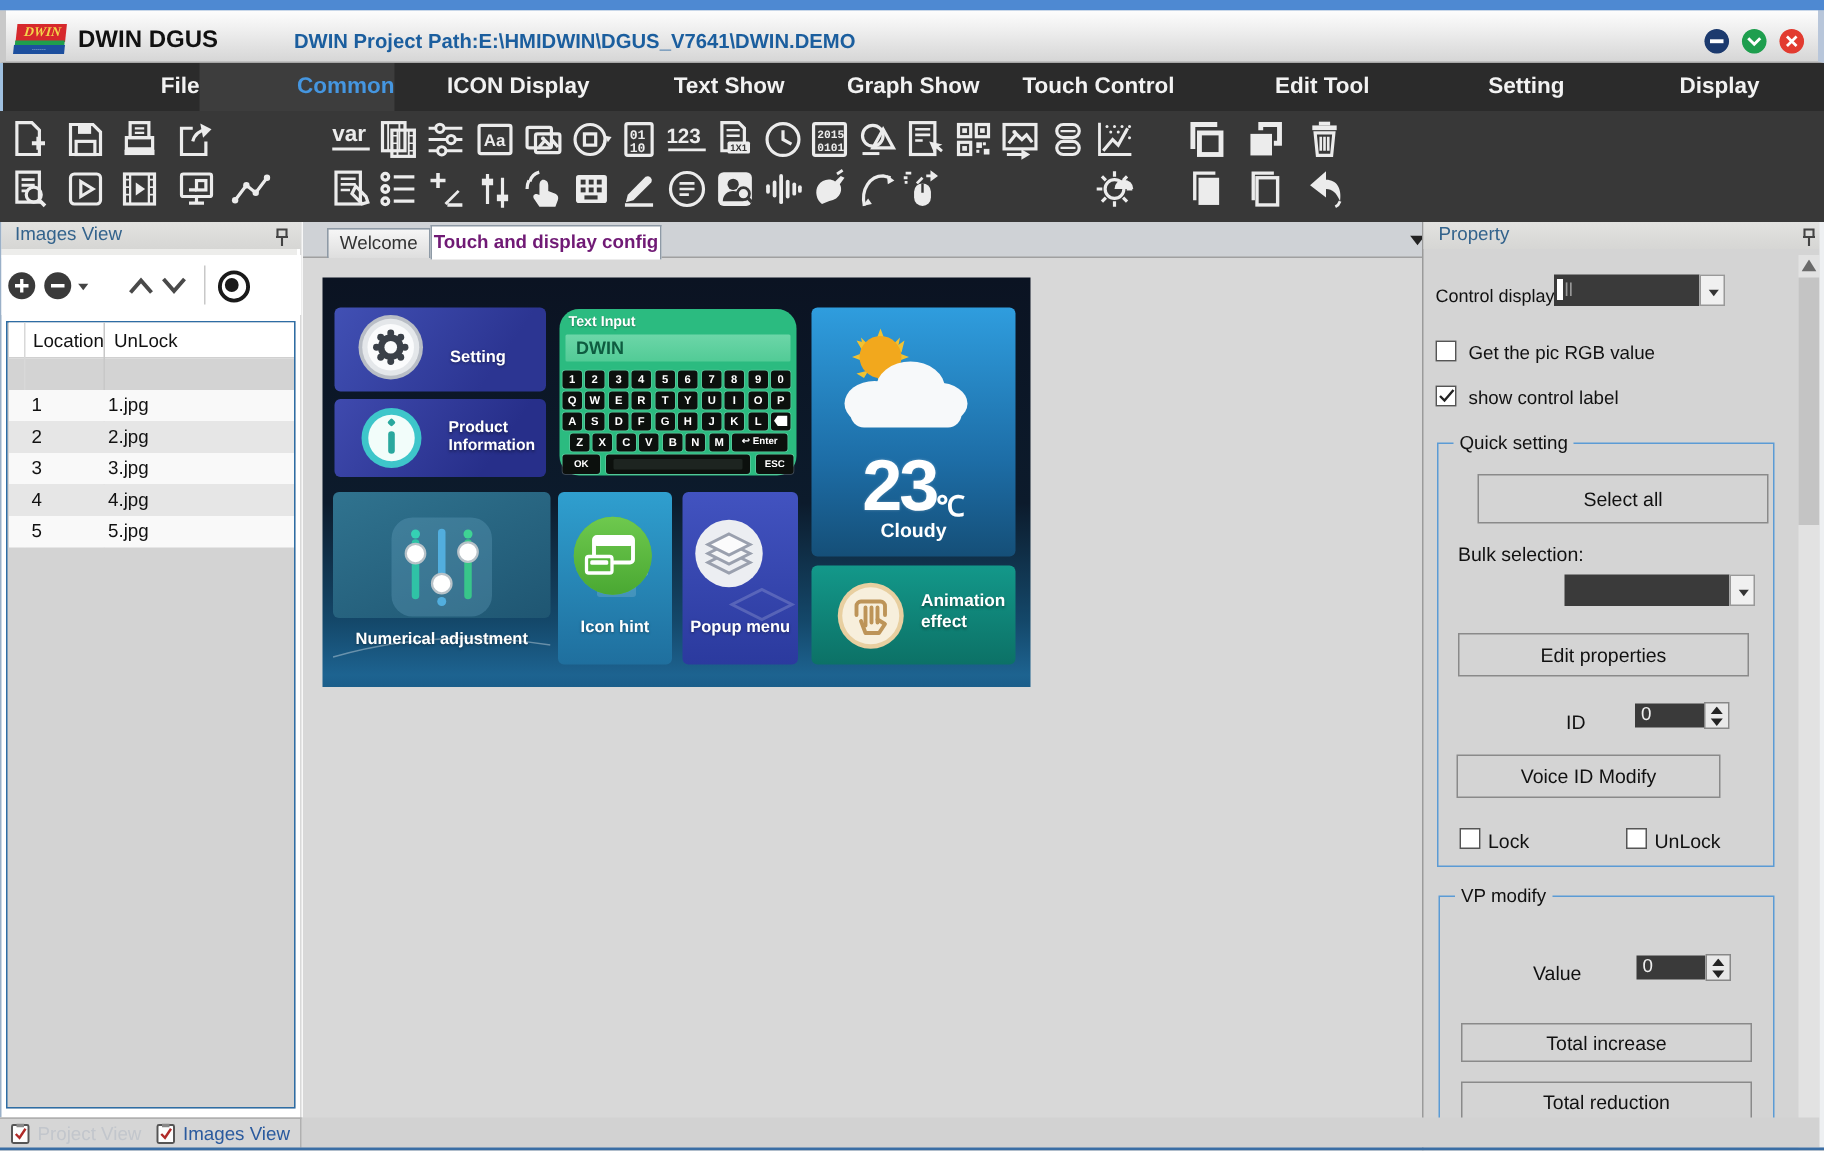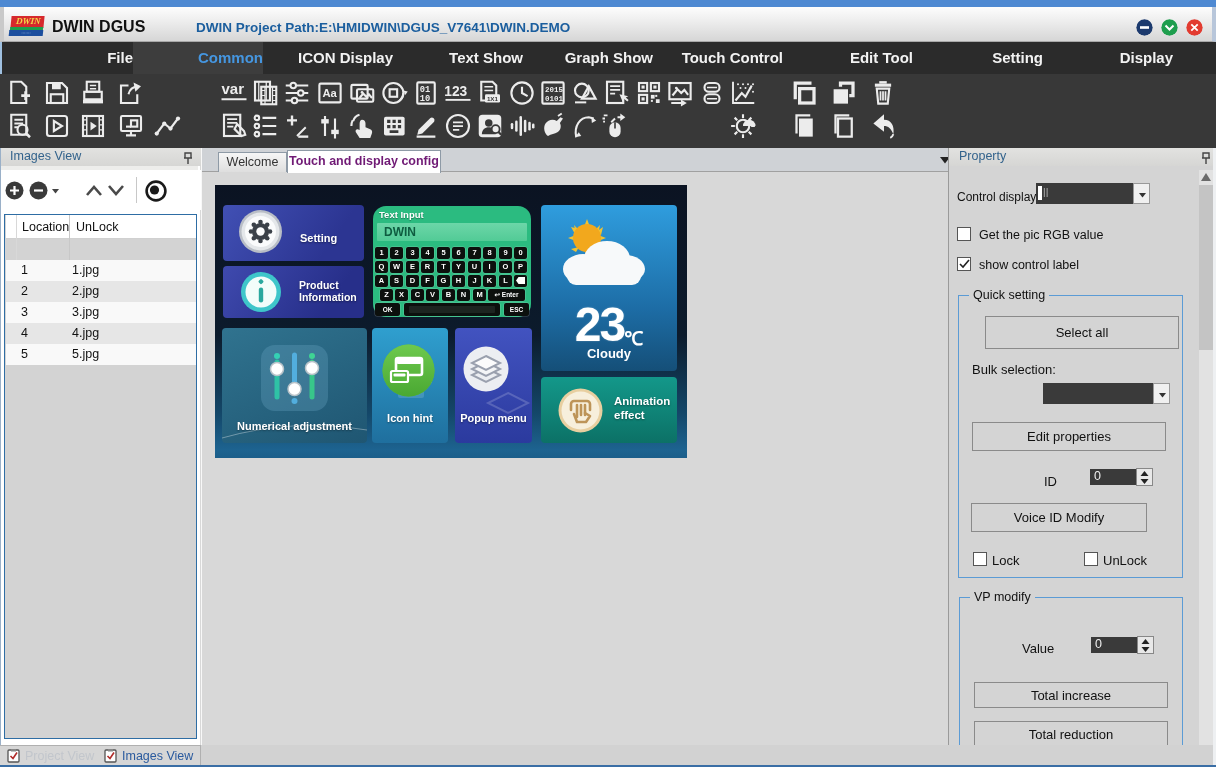--- a/index.html
+++ b/index.html
@@ -522,21 +522,21 @@
   <g fill="#f7f9fa">
             <ellipse cx="38" cy="58" rx="20" ry="15"></ellipse>
             <ellipse cx="62" cy="48" rx="23" ry="18"></ellipse>
             <ellipse cx="80" cy="58" rx="20" ry="14"></ellipse>
             <rect x="22" y="56" width="74" height="18" rx="9"></rect>
           </g>
 </svg>
 <div class="abs" style="left:0;top:92px;width:136px;text-align:center"><span style="font-size:48px;letter-spacing:-2px;font-weight:bold;color:#fff;text-shadow:0 0 2px rgba(255,255,255,.3)">23</span><span style="font-size:19px;font-weight:bold;vertical-align:-4px">℃</span></div>
 <div class="abs" style="left:0;top:141px;width:136px;text-align:center;font-size:13px;font-weight:bold">Cloudy</div>
       </div>
-<div class="tile" style="left:7px;top:143px;width:145px;height:115px;background:linear-gradient(155deg,#30738f,#1f5672)">
+<div class="tile" style="left:7px;top:143px;width:145px;height:84px;background:linear-gradient(155deg,#30738f,#1f5672)">
         <div class="abs" style="left:39px;top:17px;width:67px;height:66px;background:rgba(110,170,200,.30);border-radius:14px"></div>
 <svg class="abs" style="left:39px;top:17px" width="67" height="66" viewBox="0 0 67 66">
   <g stroke-linecap="round">
     <circle cx="16" cy="11" r="3" fill="#35d0b4"></circle>
             <path d="M16 17 V52" stroke="#2fc2a6" stroke-width="5"></path>
             <circle cx="16" cy="24" r="6.5" fill="#fff" stroke="#b8c2c8" stroke-width="1.5"></circle>
     <path d="M33.5 10 V48" stroke="#52aede" stroke-width="5"></path>
             <circle cx="33.5" cy="56" r="3" fill="#52aede"></circle>
             <circle cx="33.5" cy="44" r="6.5" fill="#fff" stroke="#b8c2c8" stroke-width="1.5"></circle>
     <circle cx="51" cy="11" r="3" fill="#3fd394"></circle>

